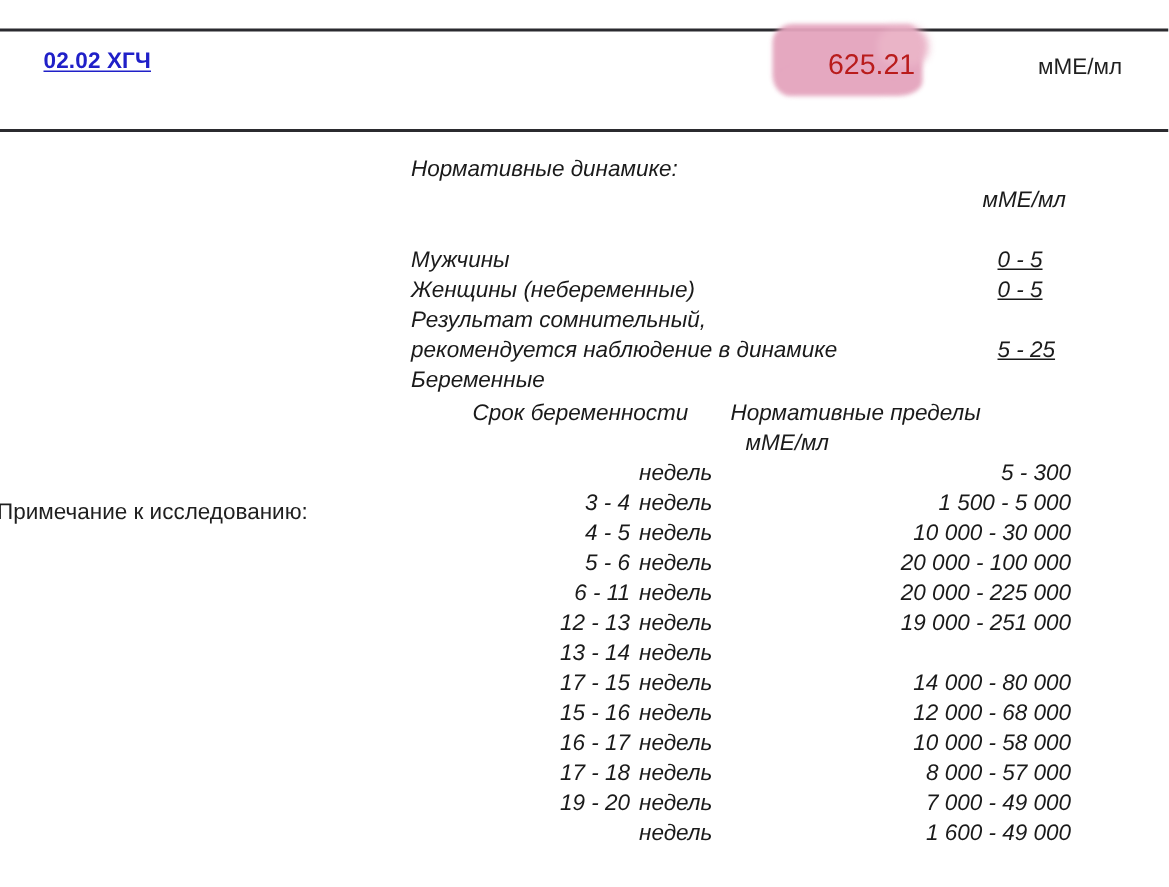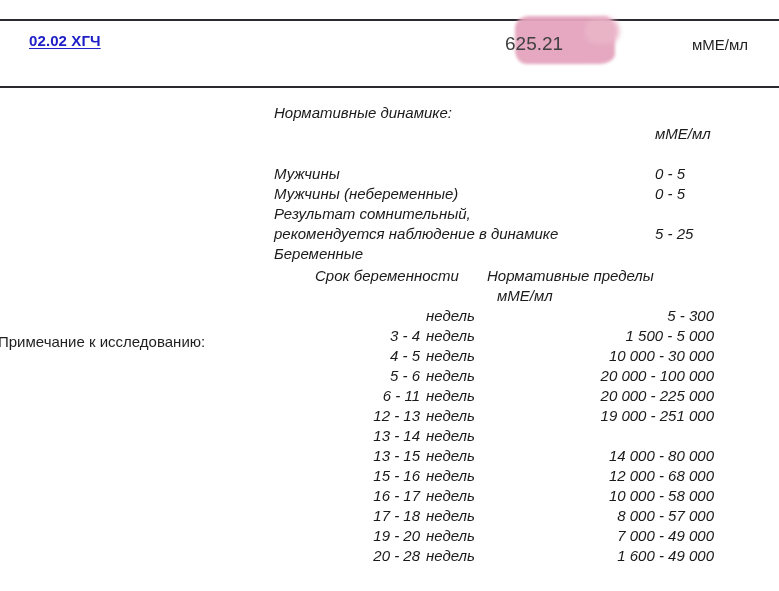--- a/index.html
+++ b/index.html
@@ -53,22 +53,22 @@
     filter:blur(1.6px);
   }
   .highlight-blob::after{
     content:"";position:absolute;
     left:70px;top:2px;width:34px;height:26px;
     background:#e9b0c5;
     border-radius:12px;
     filter:blur(2.2px);
   }
   .result-value{
-    position:absolute;left:505px;top:13px;
-    font-size:19px;color:#404040;
+    position:absolute;left:552px;top:13px;
+    font-size:19px;color:#b91c1c;
     white-space:nowrap;
   }
   .result-units{
     position:absolute;left:692px;top:16px;
     font-size:15px;color:#1f1f1f;
     white-space:nowrap;
   }
 
   
   .note-label{
@@ -84,21 +84,21 @@
     font-size:15px;
     color:#1a1a1a;
     line-height:1;
     width:505px;
   }
   .norm-title{position:absolute;left:0;top:5px;white-space:nowrap;}
   .norm-units{position:absolute;left:381px;top:26px;white-space:nowrap;}
 
   .kv{position:absolute;left:0;white-space:nowrap;width:100%;}
   .kv .k{position:absolute;left:0;}
-  .kv .v{position:absolute;left:381px;}
+  .kv .v{position:absolute;left:391px;text-decoration:underline;}
 
   .r-men{top:66px;}
   .r-women{top:86px;}
   .r-doubt1{top:106px;}
   .r-doubt2{top:126px;}
   .r-pregnant{top:146px;}
 
   
   .preg-head{position:absolute;left:0;top:168px;white-space:nowrap;width:100%;}
   .preg-head .h1{position:absolute;left:0;margin-left:41px;}
@@ -139,21 +139,21 @@
   <div class="norm">
 
     <div class="norm-title">Нормативные динамике:</div>
     <div class="norm-units">мМЕ/мл</div>
 
     <div class="kv r-men">
       <span class="k">Мужчины</span>
       <span class="v">0 - 5</span>
     </div>
     <div class="kv r-women">
-      <span class="k">Мужчины (небеременные)</span>
+      <span class="k">Женщины (небеременные)</span>
       <span class="v">0 - 5</span>
     </div>
     <div class="kv r-doubt1">
       <span class="k">Результат сомнительный,</span>
       <span class="v"></span>
     </div>
     <div class="kv r-doubt2">
       <span class="k">рекомендуется наблюдение в динамике</span>
       <span class="v">5 - 25</span>
     </div>
@@ -196,21 +196,21 @@
         <div class="preg-row">
           <span class="term">12 - 13</span>
           <span class="unit-w">недель</span>
           <span class="range">19 000 - 251 000</span>
         </div>
         <div class="preg-row">
           <span class="term">13 - 14</span>
           <span class="unit-w">недель</span>
         </div>
         <div class="preg-row">
-          <span class="term">13 - 15</span>
+          <span class="term">17 - 15</span>
           <span class="unit-w">недель</span>
           <span class="range">14 000 -  80 000</span>
         </div>
         <div class="preg-row">
           <span class="term">15 - 16</span>
           <span class="unit-w">недель</span>
           <span class="range">12 000 -  68 000</span>
         </div>
         <div class="preg-row">
           <span class="term">16 - 17</span>
@@ -221,20 +221,19 @@
           <span class="term">17 - 18</span>
           <span class="unit-w">недель</span>
           <span class="range">8 000 -  57 000</span>
         </div>
         <div class="preg-row">
           <span class="term">19 - 20</span>
           <span class="unit-w">недель</span>
           <span class="range">7 000 -  49 000</span>
         </div>
         <div class="preg-row">
-          <span class="term">20 - 28</span>
           <span class="unit-w">недель</span>
           <span class="range">1 600 -  49 000</span>
         </div>
       </div>
 
   </div>
 </div>
 
 </body></html>

